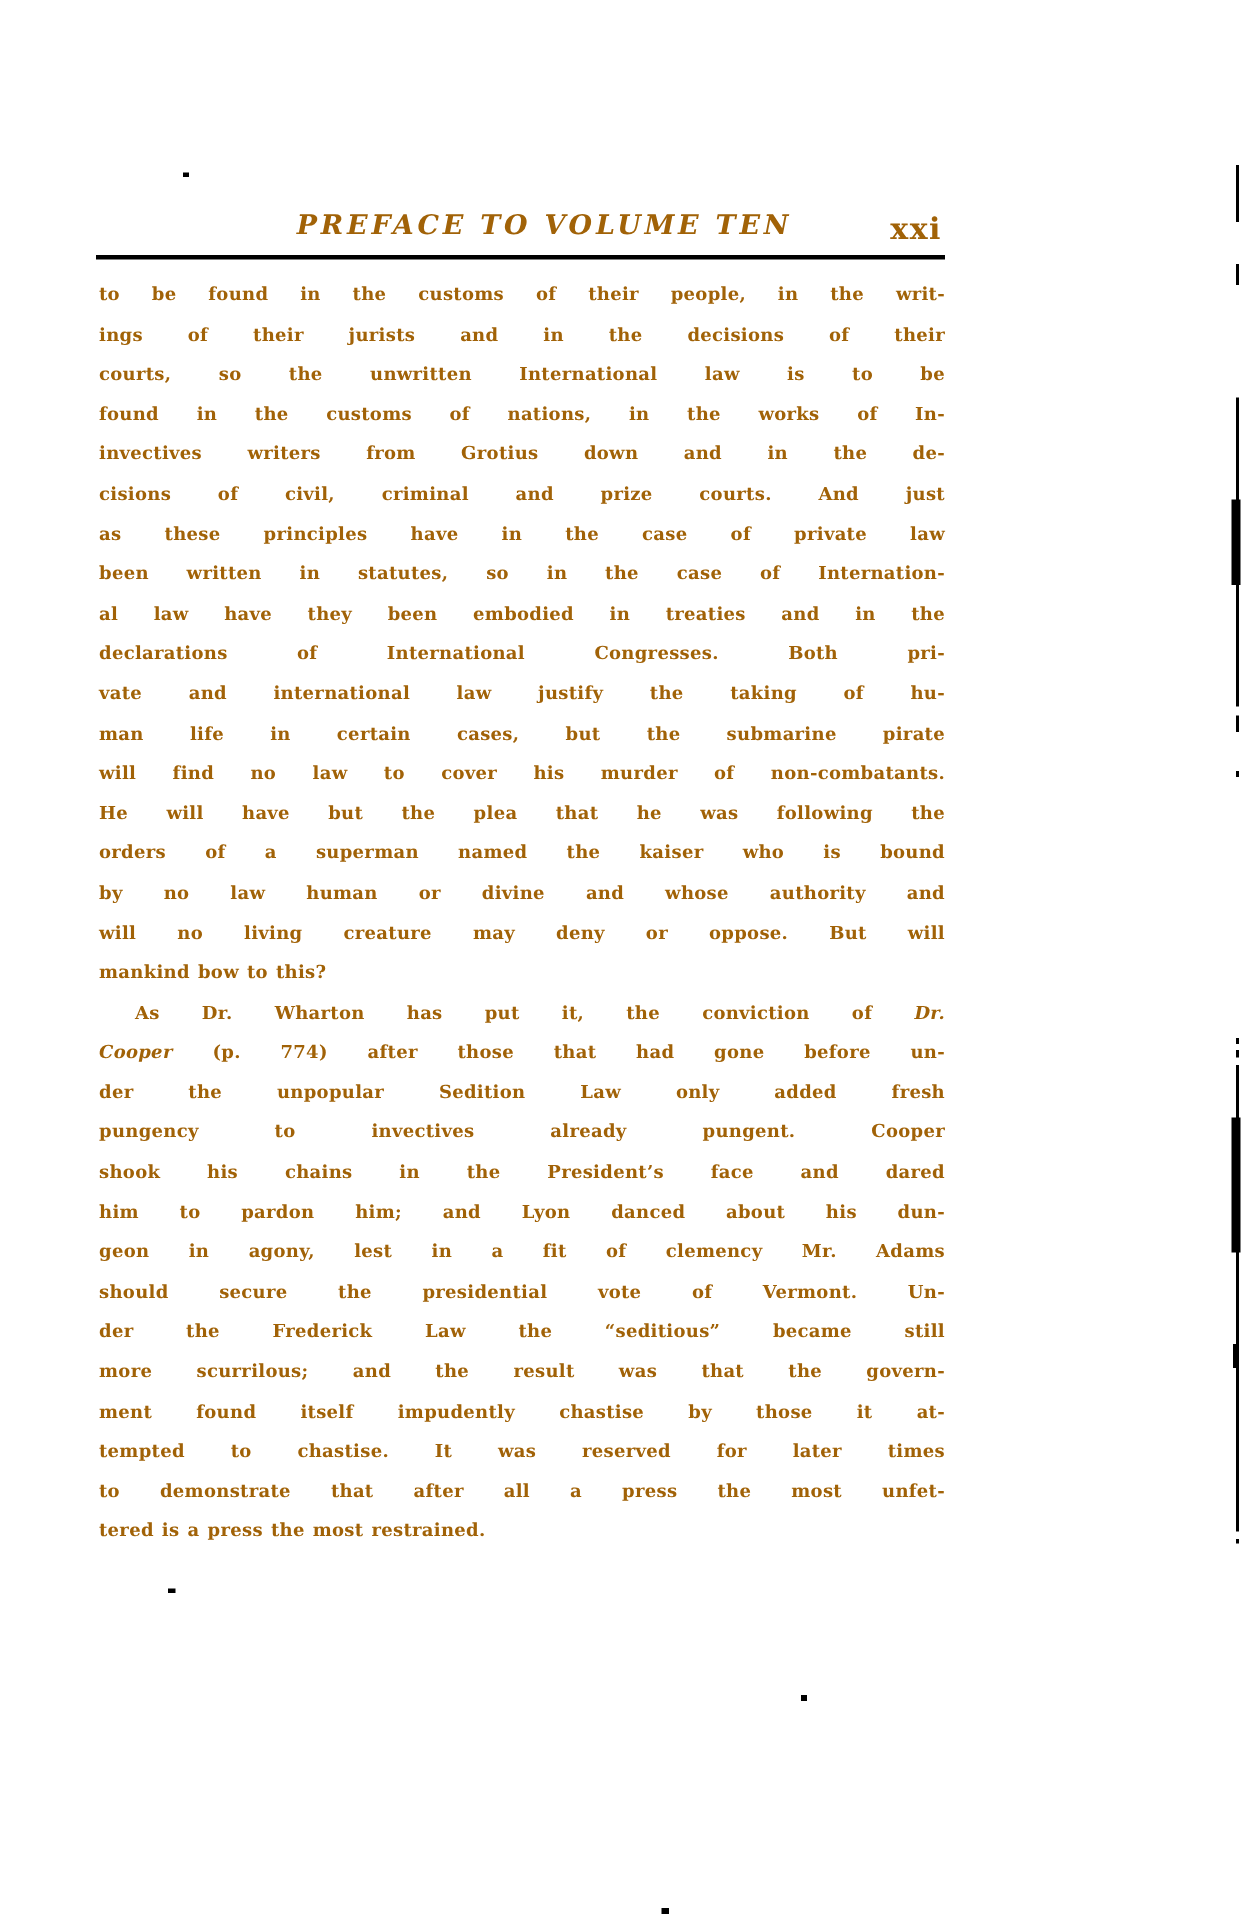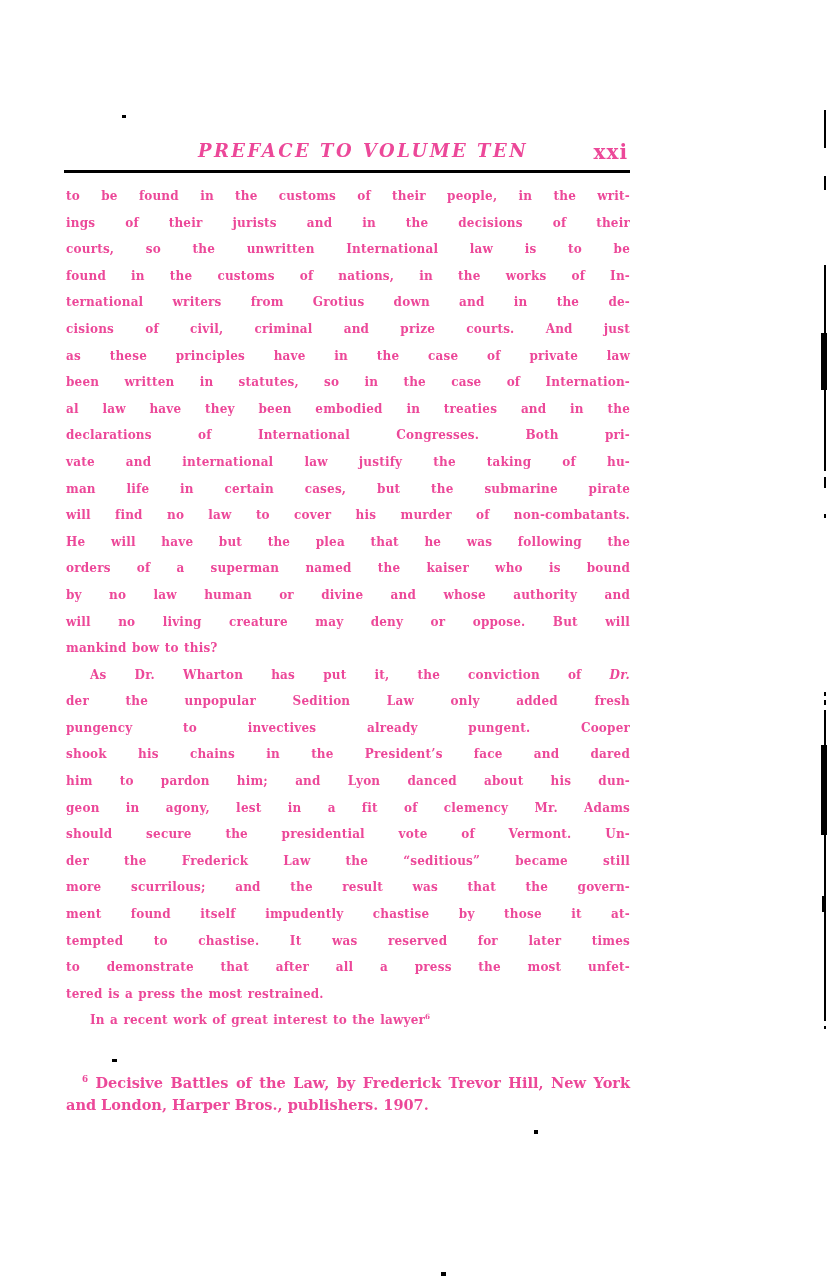--- a/index.html
+++ b/index.html
@@ -5,21 +5,21 @@
   html, body {
     margin: 0;
     padding: 0;
     background: #ffffff;
   }
   .page {
     position: relative;
     width: 836px;
     height: 1284px;
     background: #ffffff;
-    color: #ec4899;
+    color: #a16207;
     font-family: "DejaVu Serif", serif;
     overflow: hidden;
   }
   
   .running-head {
     position: absolute;
     top: 140px;
     left: 66px;
     width: 564px;
     height: 24px;
@@ -115,59 +115,53 @@
     <span class="head-pagenum">xxi</span>
   </div>
   <div class="head-rule"></div>
 
   <div class="text-block" id="text-block">
       <div class="paragraph">
         <div class="line">to be found in the customs of their people, in the writ-</div>
         <div class="line">ings of their jurists and in the decisions of their</div>
         <div class="line">courts, so the unwritten International law is to be</div>
         <div class="line">found in the customs of nations, in the works of In-</div>
-        <div class="line">ternational writers from Grotius down and in the de-</div>
+        <div class="line">invectives writers from Grotius down and in the de-</div>
         <div class="line">cisions of civil, criminal and prize courts. And just</div>
         <div class="line">as these principles have in the case of private law</div>
         <div class="line">been written in statutes, so in the case of Internation-</div>
         <div class="line">al law have they been embodied in treaties and in the</div>
         <div class="line">declarations of International Congresses. Both pri-</div>
         <div class="line">vate and international law justify the taking of hu-</div>
         <div class="line">man life in certain cases, but the submarine pirate</div>
         <div class="line">will find no law to cover his murder of non-combatants.</div>
         <div class="line">He will have but the plea that he was following the</div>
         <div class="line">orders of a superman named the kaiser who is bound</div>
         <div class="line">by no law human or divine and whose authority and</div>
         <div class="line">will no living creature may deny or oppose. But will</div>
         <div class="line last">mankind bow to this?</div>
       </div>
       <div class="paragraph">
         <div class="line indent">As Dr. Wharton has put it, the conviction of <i>Dr.</i></div>
+        <div class="line"><i>Cooper</i> (p. 774) after those that had gone before un-</div>
         <div class="line">der the unpopular Sedition Law only added fresh</div>
         <div class="line">pungency to invectives already pungent. Cooper</div>
         <div class="line">shook his chains in the President’s face and dared</div>
         <div class="line">him to pardon him; and Lyon danced about his dun-</div>
         <div class="line">geon in agony, lest in a fit of clemency Mr. Adams</div>
         <div class="line">should secure the presidential vote of Vermont. Un-</div>
         <div class="line">der the Frederick Law the “seditious” became still</div>
         <div class="line">more scurrilous; and the result was that the govern-</div>
         <div class="line">ment found itself impudently chastise by those it at-</div>
         <div class="line">tempted to chastise. It was reserved for later times</div>
         <div class="line">to demonstrate that after all a press the most unfet-</div>
         <div class="line last">tered is a press the most restrained.</div>
       </div>
-      <div class="paragraph">
-        <div class="line last indent">In a recent work of great interest to the lawyer<sup>6</sup></div>
-      </div>
     </div>
 
-  <div class="footnote" id="footnote">
-      <div class="fline indent"><sup>6</sup> Decisive Battles of the Law, by Frederick Trevor Hill, New York</div>
-      <div class="fline last">and London, Harper Bros., publishers. 1907.</div>
-    </div>
 
   <div class="artifact" style="left:824px; top:110px; width:2px; height:38px;"></div>
   <div class="artifact" style="left:824px; top:176px; width:2px; height:14px;"></div>
   <div class="artifact" style="left:824px; top:265px; width:2px; height:206px;"></div>
   <div class="artifact" style="left:821px; top:333px; width:6px; height:57px;"></div>
   <div class="artifact" style="left:824px; top:477px; width:2px; height:11px;"></div>
   <div class="artifact" style="left:824px; top:514px; width:2px; height:4px;"></div>
   <div class="artifact" style="left:824px; top:692px; width:2px; height:4px;"></div>
   <div class="artifact" style="left:824px; top:700px; width:2px; height:5px;"></div>
   <div class="artifact" style="left:824px; top:710px; width:2px; height:308px;"></div>

